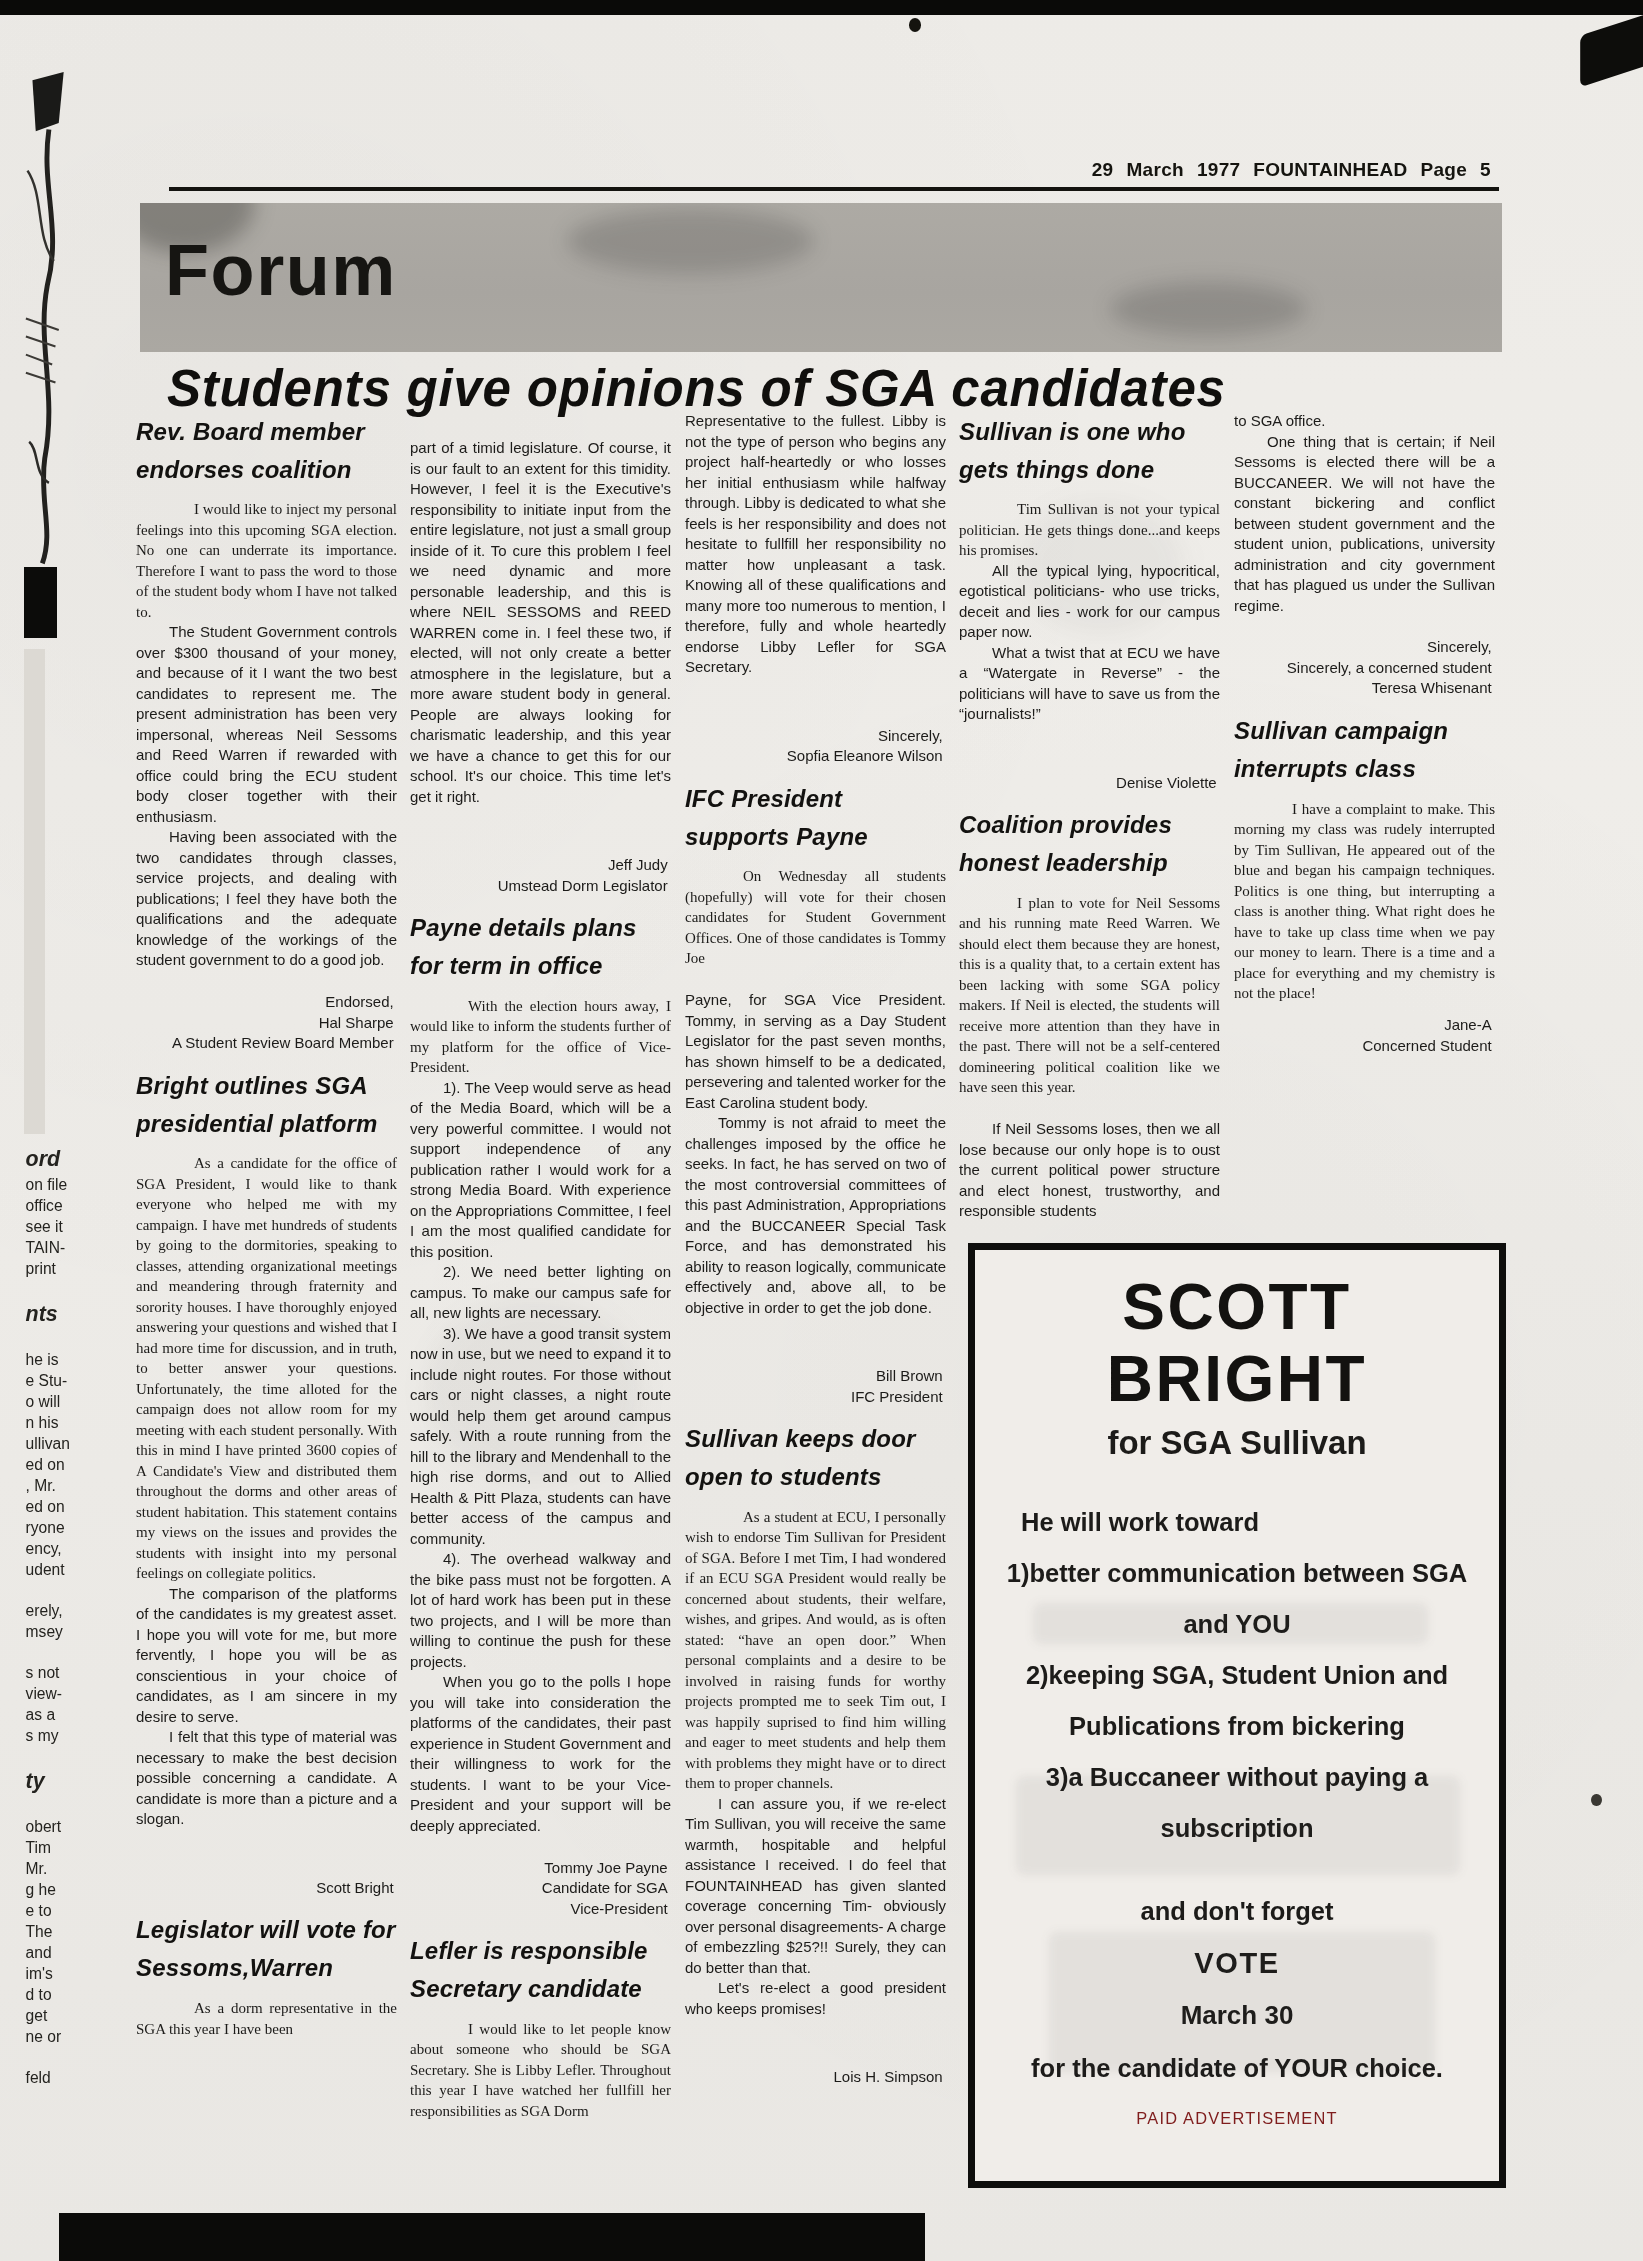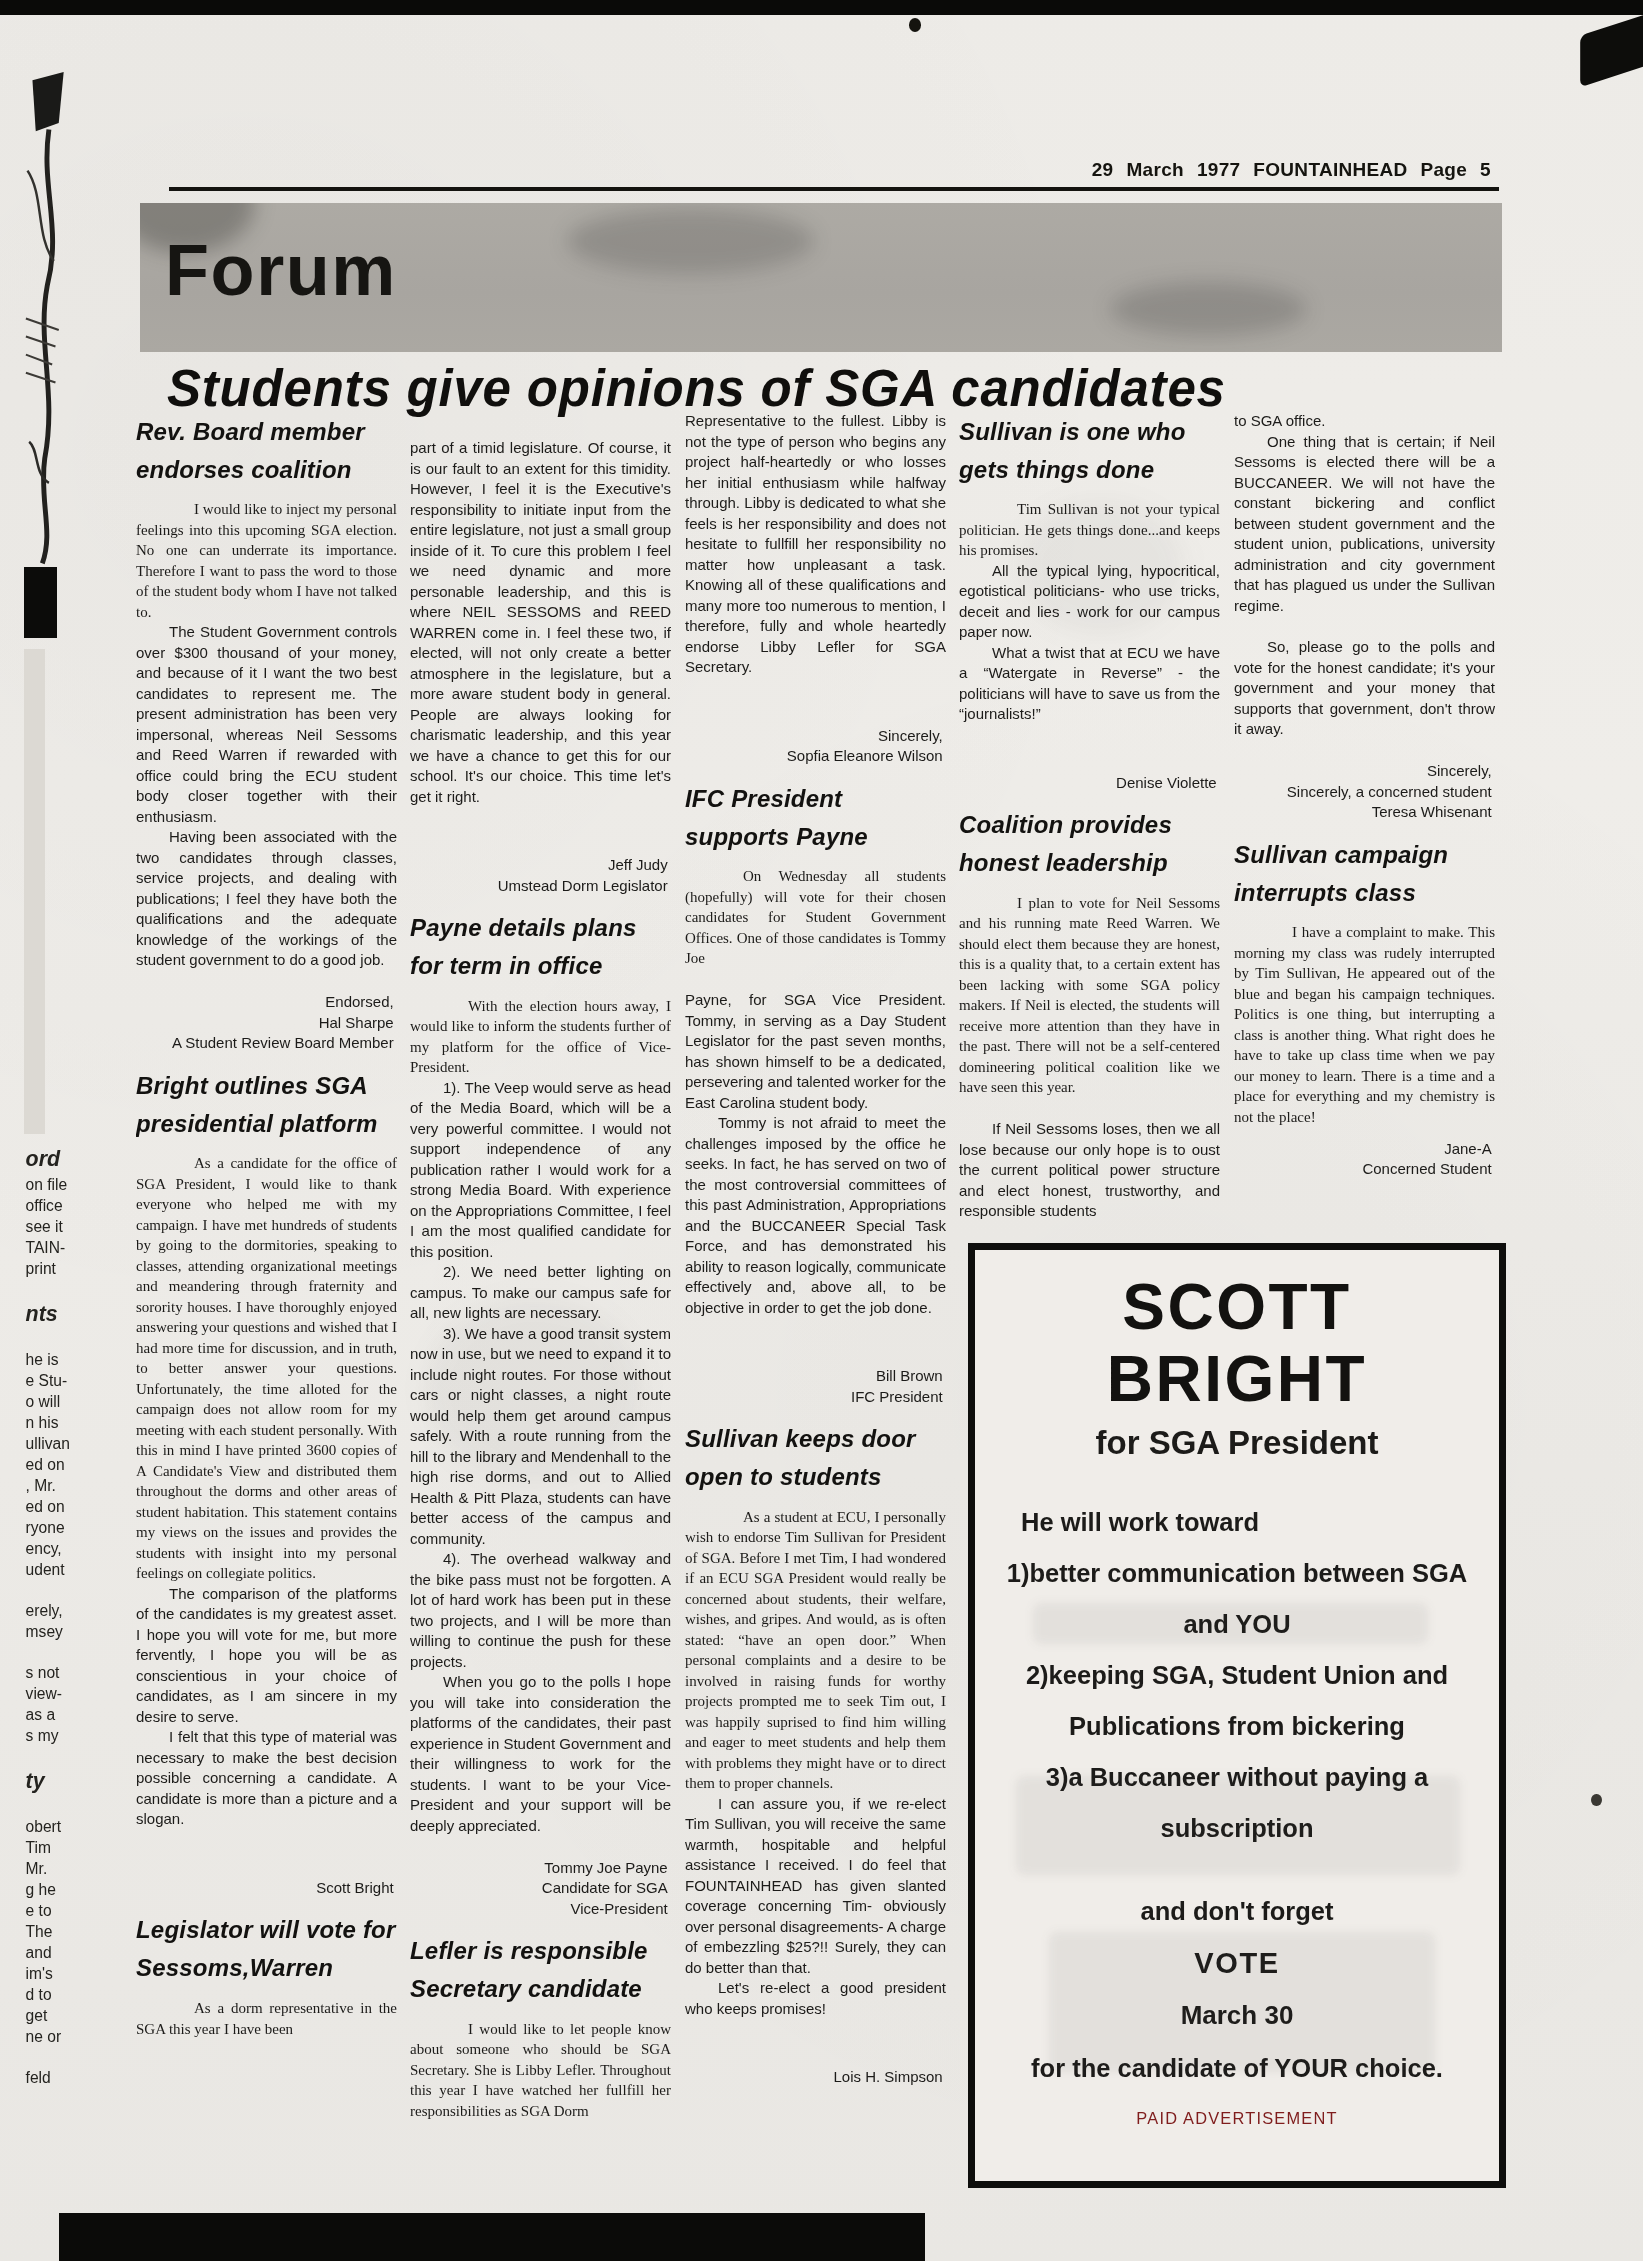--- a/index.html
+++ b/index.html
@@ -235,40 +235,39 @@
       <div>Denise Violette</div>
     </div>
     <h2 class="lt">Coalition provides honest leadership</h2>
     <p class="opener">I plan to vote for Neil Sessoms and his running mate Reed Warren. We should elect them because they are honest, this is a quality that, to a certain extent has been lacking with some SGA policy makers. If Neil is elected, the students will receive more attention than they have in the past. There will not be a self-centered domineering political coalition like we have seen this year.</p>
     <p class="gap-top">If Neil Sessoms loses, then we all lose because our only hope is to oust the current political power structure and elect honest, trustworthy, and responsible students</p>
   </div>
 
   <div class="col c5">
     <p class="cont">to SGA office.</p>
     <p>One thing that is certain; if Neil Sessoms is elected there will be a BUCCANEER. We will not have the constant bickering and conflict between student government and the student union, publications, university administration and city government that has plagued us under the Sullivan regime.</p>
-    <p class="gap-top">So, please go to the polls and vote for the honest candidate; it's your government and your money that supports that government, don't throw it away.</p>
     <div class="sig">
       <div>Sincerely,</div>
       <div>Sincerely, a concerned student</div>
       <div>Teresa Whisenant</div>
     </div>
     <h2 class="lt">Sullivan campaign interrupts class</h2>
     <p class="opener">I have a complaint to make. This morning my class was rudely interrupted by Tim Sullivan, He appeared out of the blue and began his campaign techniques. Politics is one thing, but interrupting a class is another thing. What right does he have to take up class time when we pay our money to learn. There is a time and a place for everything and my chemistry is not the place!</p>
     <div class="sig" style="margin-top:11.5px;">
       <div>Jane-A</div>
       <div>Concerned Student</div>
     </div>
   </div>
 
   <div class="ad">
     <div class="ghost g1"></div>
     <div class="ghost g2"></div>
     <div class="ghost g3"></div>
     <div class="ad-name">SCOTT BRIGHT</div>
-    <div class="ad-sub">for SGA President</div>
+    <div class="ad-sub">for SGA Sullivan</div>
     <div class="ad-lead">He will work toward</div>
     <div class="ad-items">
       <div class="ad-item">1)better communication between SGA and YOU</div>
       <div class="ad-item">2)keeping SGA, Student Union and Publications from bickering</div>
       <div class="ad-item">3)a Buccaneer without paying a subscription</div>
     </div>
     <div class="ad-reminder">and don't forget</div>
     <div class="ad-vote">VOTE</div>
     <div class="ad-date">March 30</div>
     <div class="ad-closing">for the candidate of YOUR choice.</div>

